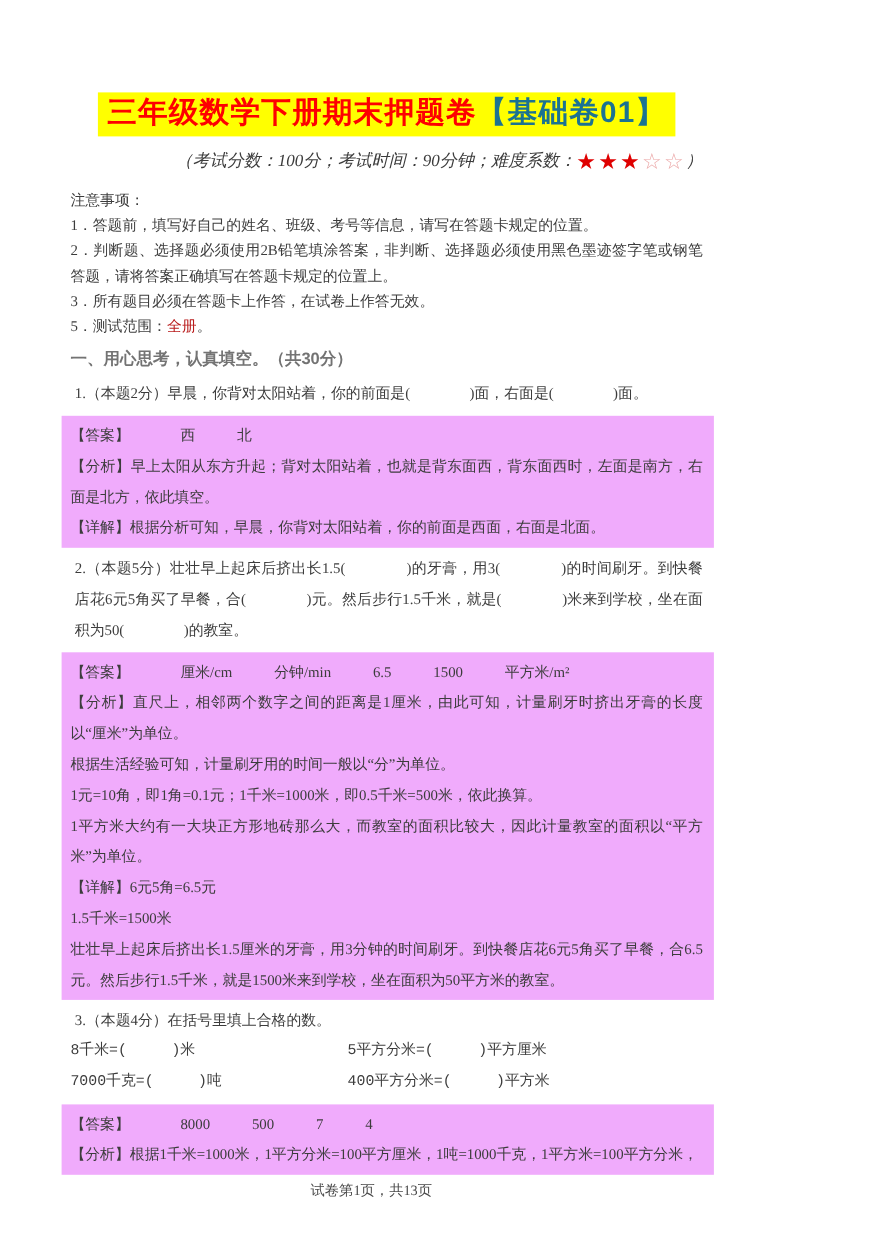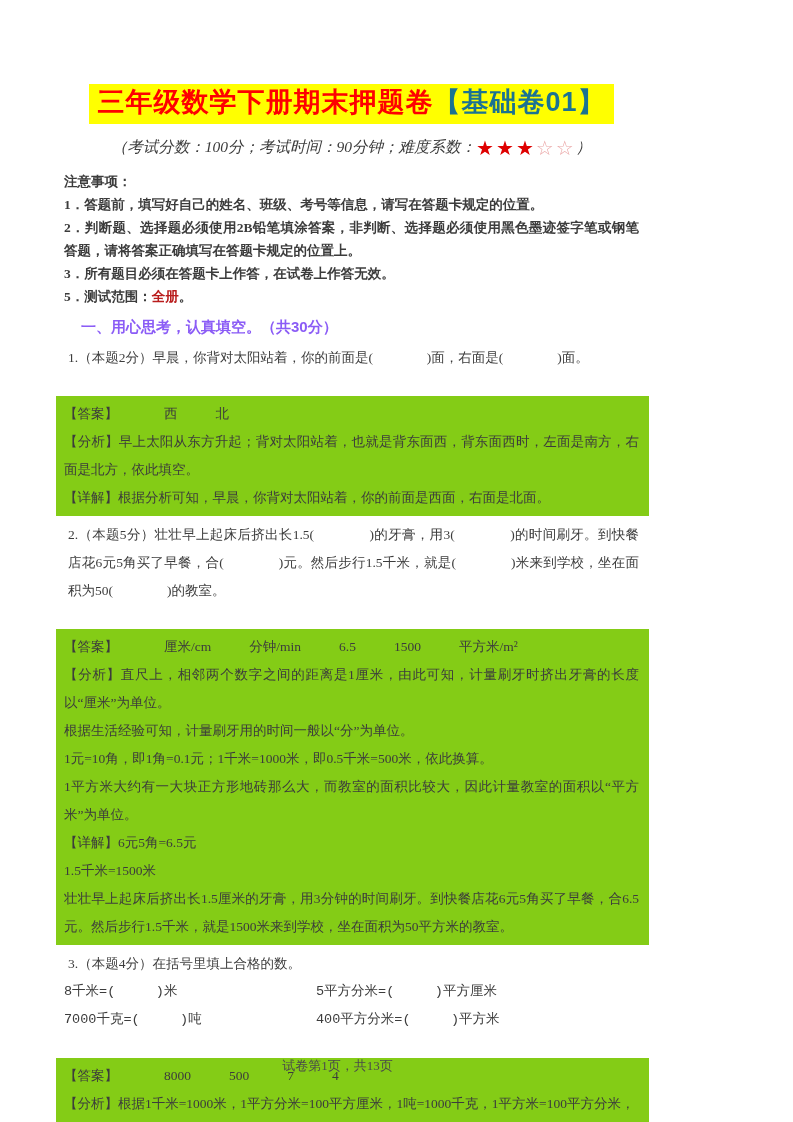--- a/index.html
+++ b/index.html
@@ -17,55 +17,55 @@
   .title-line{text-align:center;}
   .title-hl{
     display:inline-block;background:#ffff00;padding:2px 8px 4px 8px;
     font-family:"Liberation Sans","DejaVu Sans",sans-serif;
     font-size:27px;font-weight:bold;line-height:1.25;letter-spacing:1px;
   }
   .t-main{color:#fe0000;}
   .t-suf{color:#1b7392;}
   
   .subtitle{
-    text-align:center;margin-top:10px;font-size:15.5px;line-height:26px;
+    text-align:right;margin-top:10px;font-size:15.5px;line-height:26px;
     font-style:italic;color:#3c3c3c;white-space:nowrap;
   }
   .subtitle .star{font-style:normal;font-size:20px;letter-spacing:2px;vertical-align:-3px;}
   .star-f::before{content:"\2605";}
   .star-e::before{content:"\2606";}
   .star-f{color:#df0000;}
   .star-e{color:#eba7a7;}
   
   .notice{margin-top:9px;line-height:23px;}
-  .notice p{margin:0;text-align:justify;font-weight:bold;}
+  .notice p{margin:0;text-align:justify;}
   .red{color:#b91c1c;}
   
   .section-heading{
-    margin:7px 0 0 17px;
+    margin:7px 0 0 0;
     font-family:"Liberation Sans","DejaVu Sans",sans-serif;
-    font-size:15px;font-weight:bold;color:#8b5cf6;line-height:24px;
+    font-size:15px;font-weight:bold;color:#737373;line-height:24px;
   }
   
   .stem{margin:5px 0 0 4px;text-align:justify;}
   
   .ansblock{
-    background:#84cc16;
-    margin:24px -10px 0 -8px;
+    background:#f0abfc;
+    margin:6px -10px 0 -8px;
     padding:4px 10px 4px 8px;
   }
   .ansblock p{margin:0;text-align:justify;}
   .ans-lab{margin-right:46px;}
   .ans-val{margin-right:38px;}
   
   .conv-row{margin:0;display:block;font-family:Liberation Mono, monospace;}
   .conv-left{display:inline-block;width:252px;}
   
   .footer{
-    position:absolute;left:0;right:0;bottom:48px;
+    position:absolute;left:0;right:0;bottom:32px;
     text-align:center;font-size:13px;color:#4a4a4a;line-height:16px;
   }
 </style>
 </head>
 <body>
 
 <div class="page">
 
   <div class="title-line">
     <span class="title-hl"><span class="t-main">三年级数学下册期末押题卷</span><span class="t-suf">【基础卷01】</span></span>

